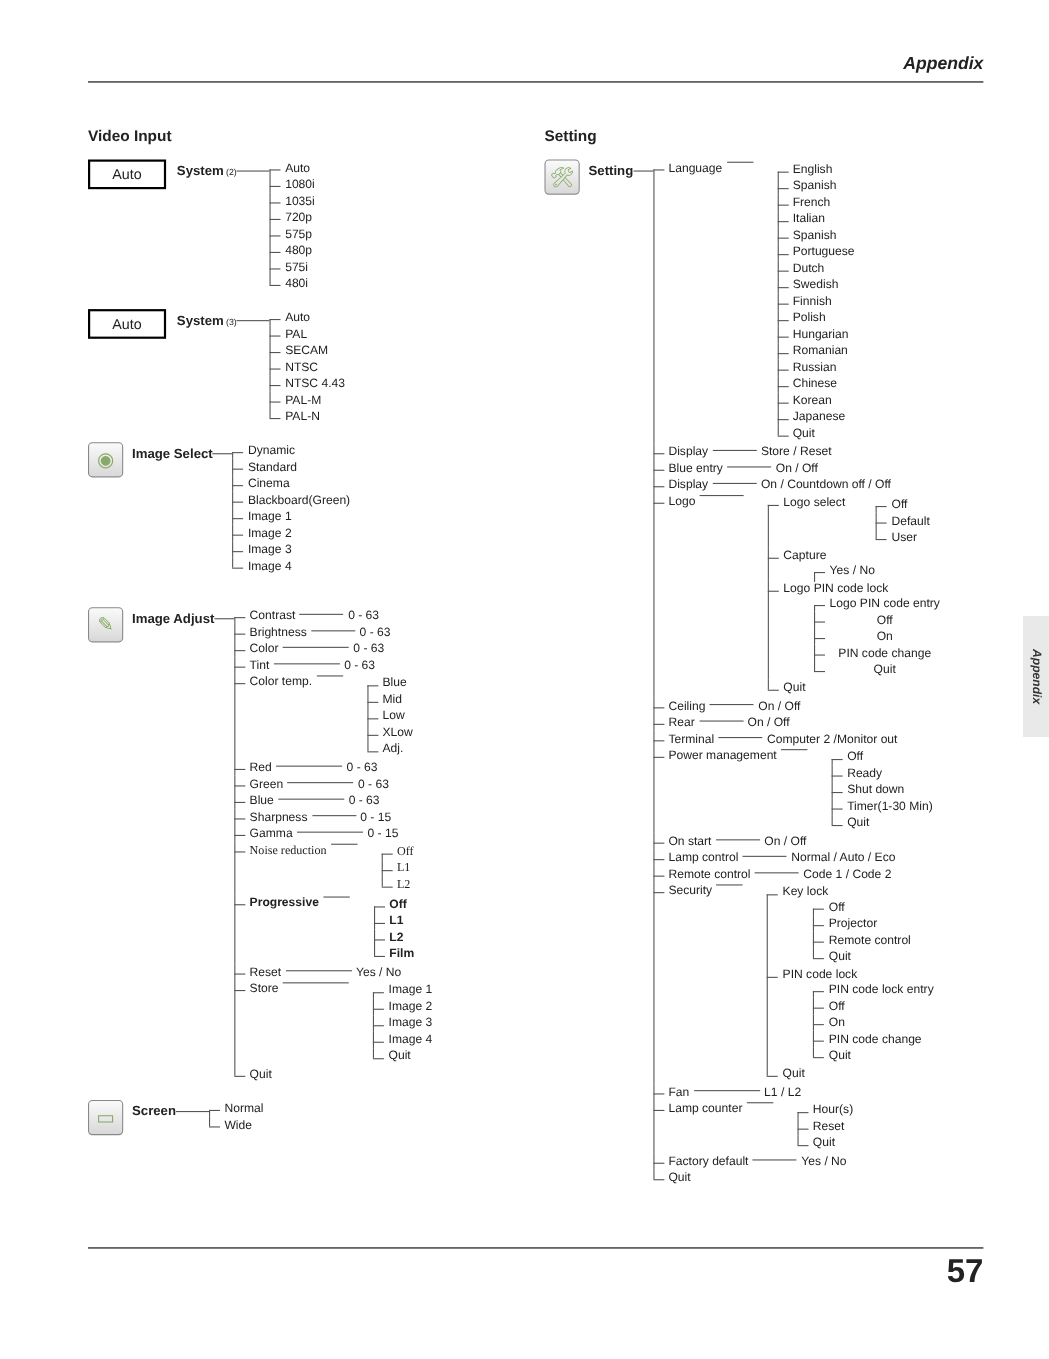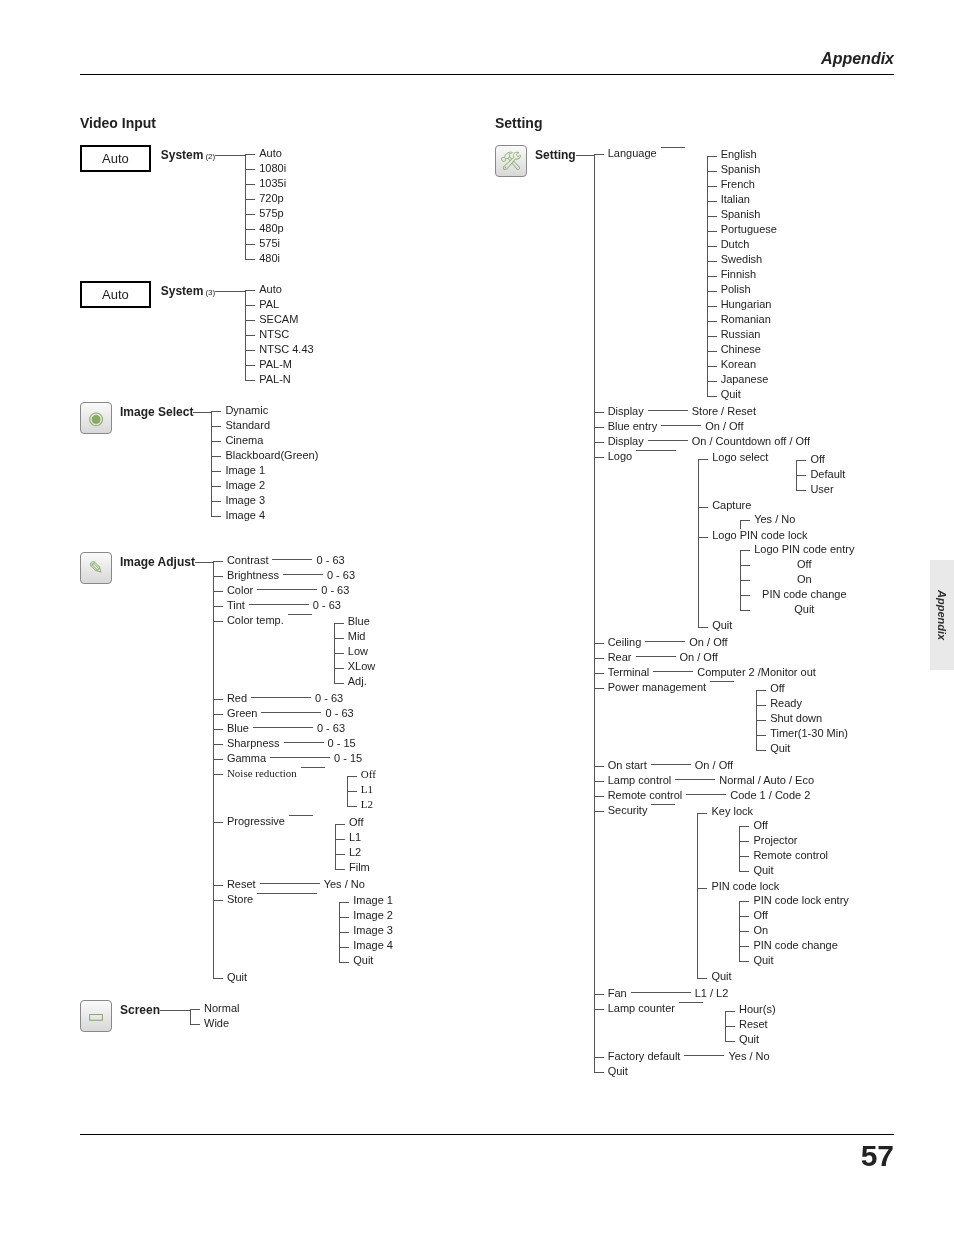--- a/index.html
+++ b/index.html
@@ -189,21 +189,21 @@
                 <span class="val">Noise reduction</span>
                 <span class="hlink hlink-s"></span>
               <ul class="tree">
                 <li><span class="val">Off</span></li>
                 <li><span class="val">L1</span></li>
                 <li><span class="val">L2</span></li>
               </ul>
             </div>
           </li>
           <li>
-            <div style="display:flex;">
+            <div style="display:flex;font-weight:bold;">
                 <span class="val">Progressive</span>
                 <span class="hlink hlink-s"></span>
               <ul class="tree">
                 <li><span class="val">Off</span></li>
                 <li><span class="val">L1</span></li>
                 <li><span class="val">L2</span></li>
                 <li><span class="val">Film</span></li>
               </ul>
             </div>
           </li>

